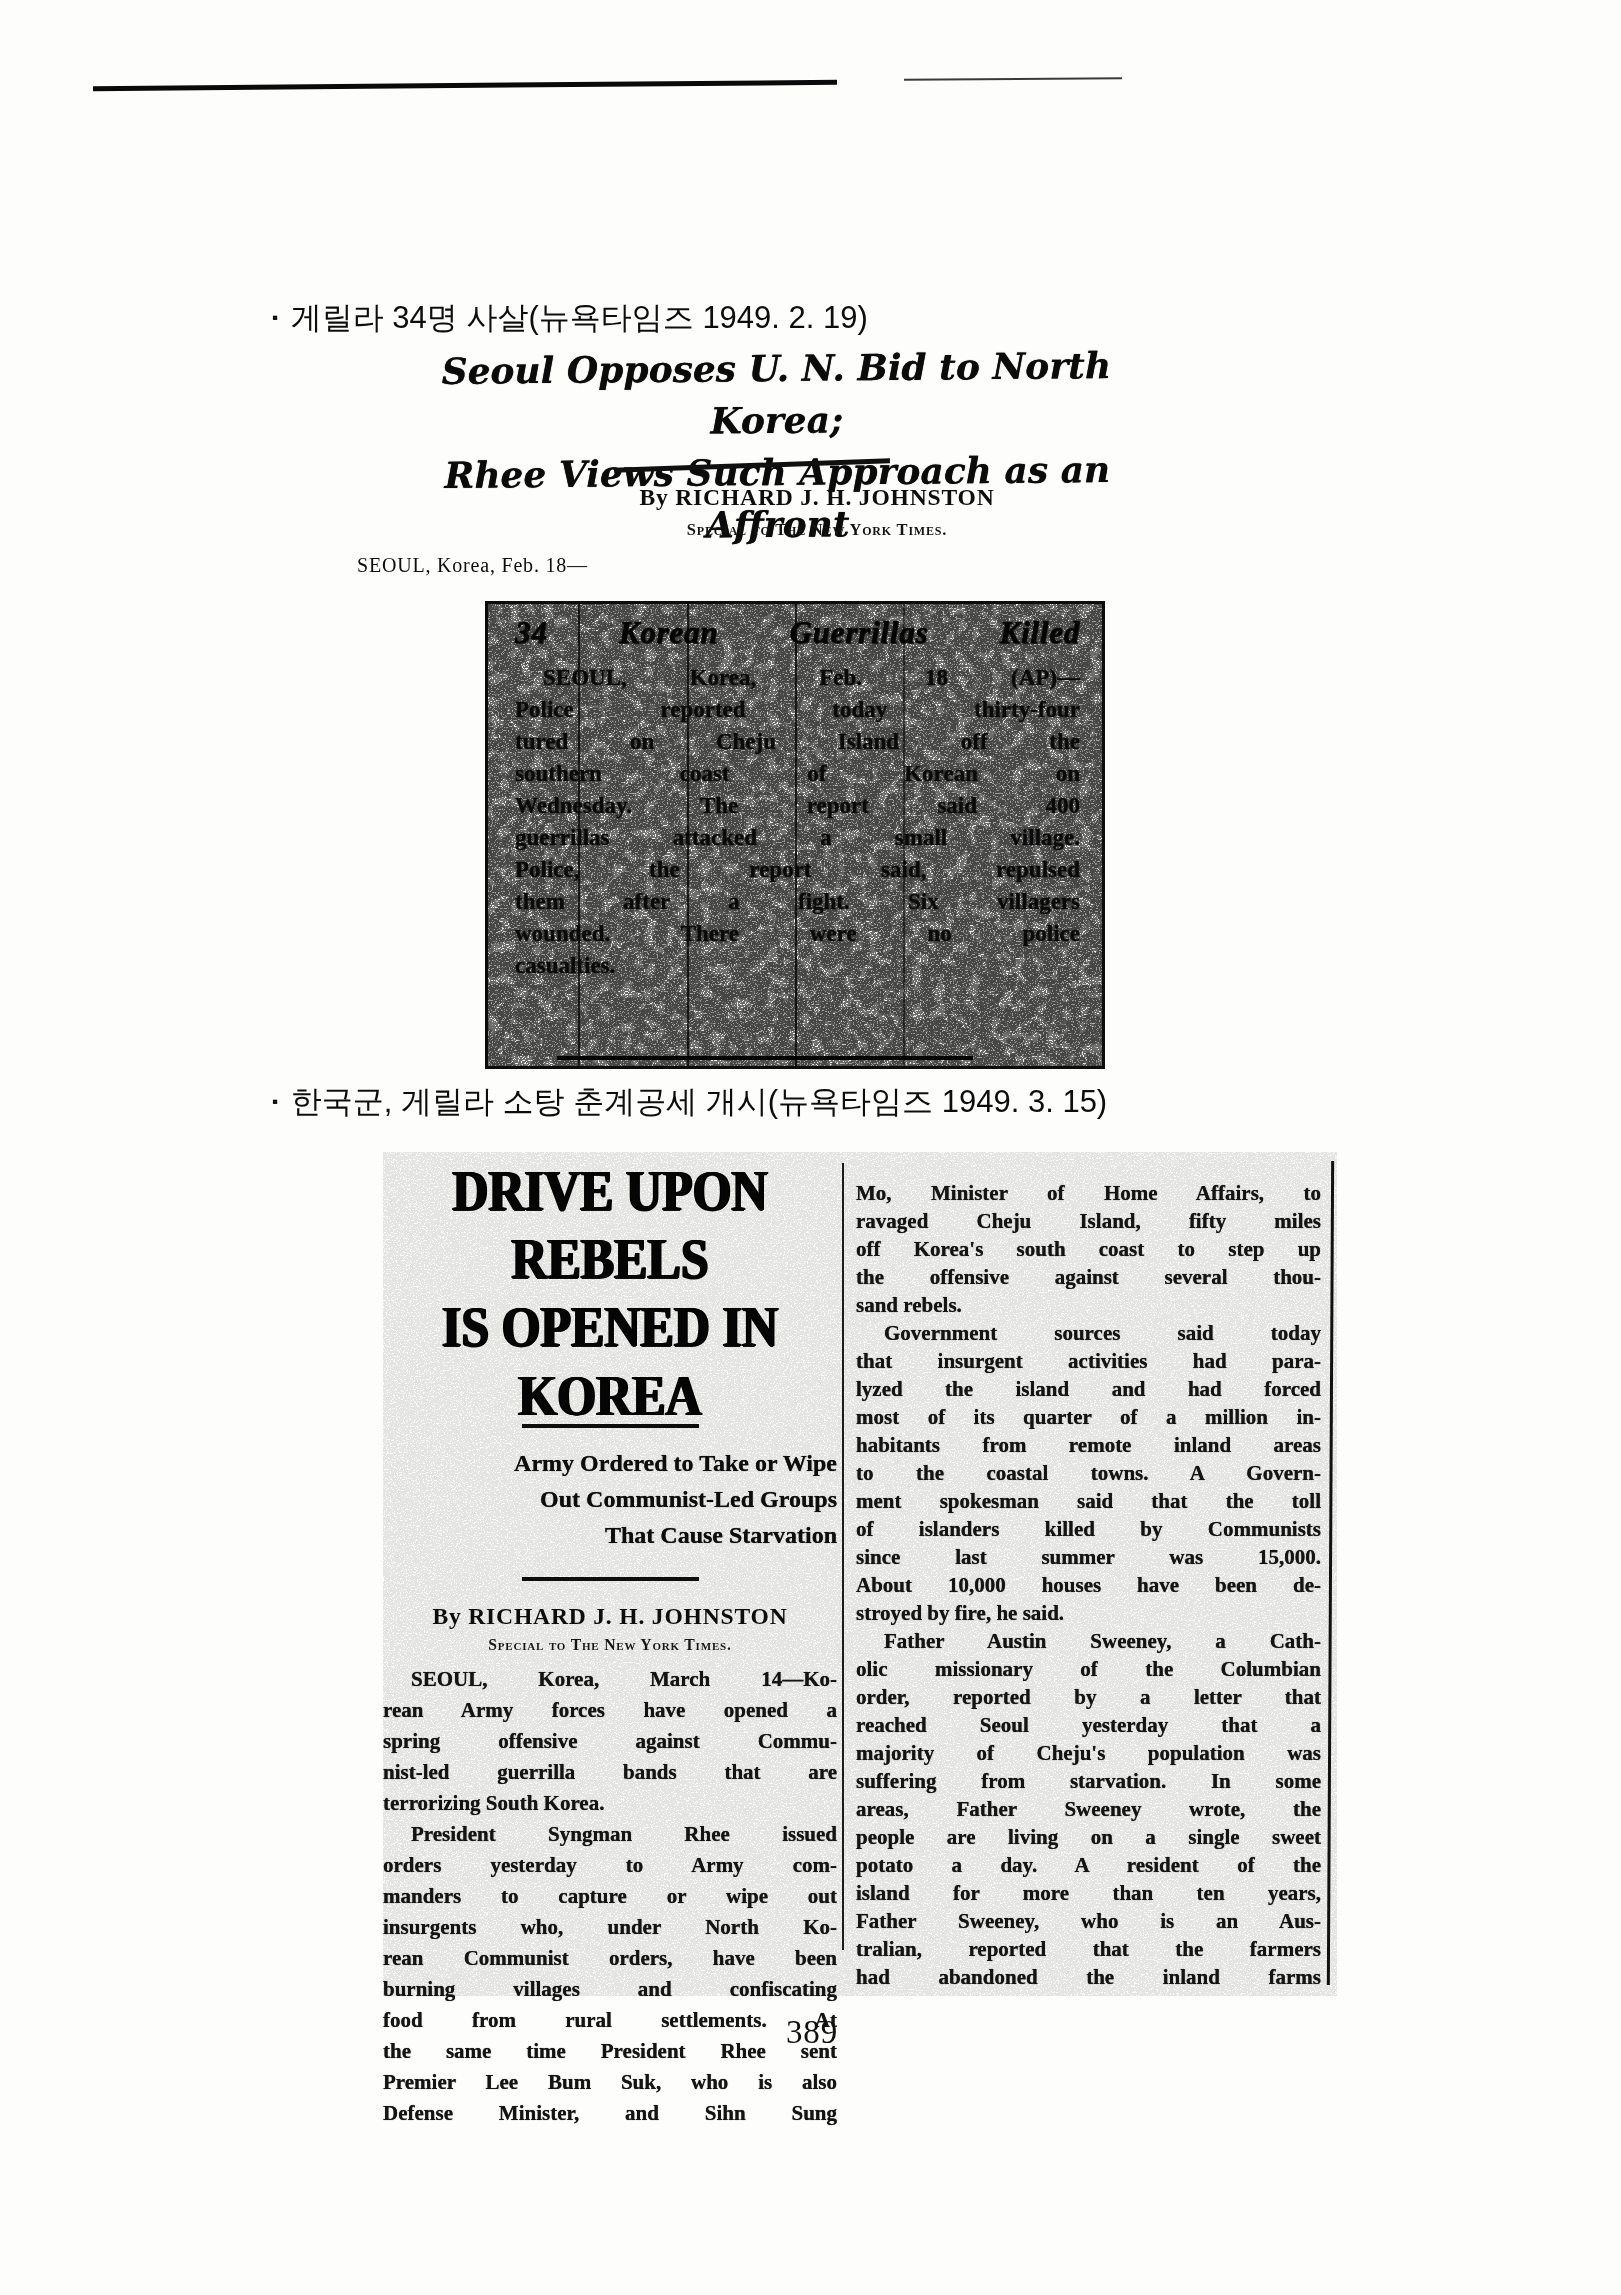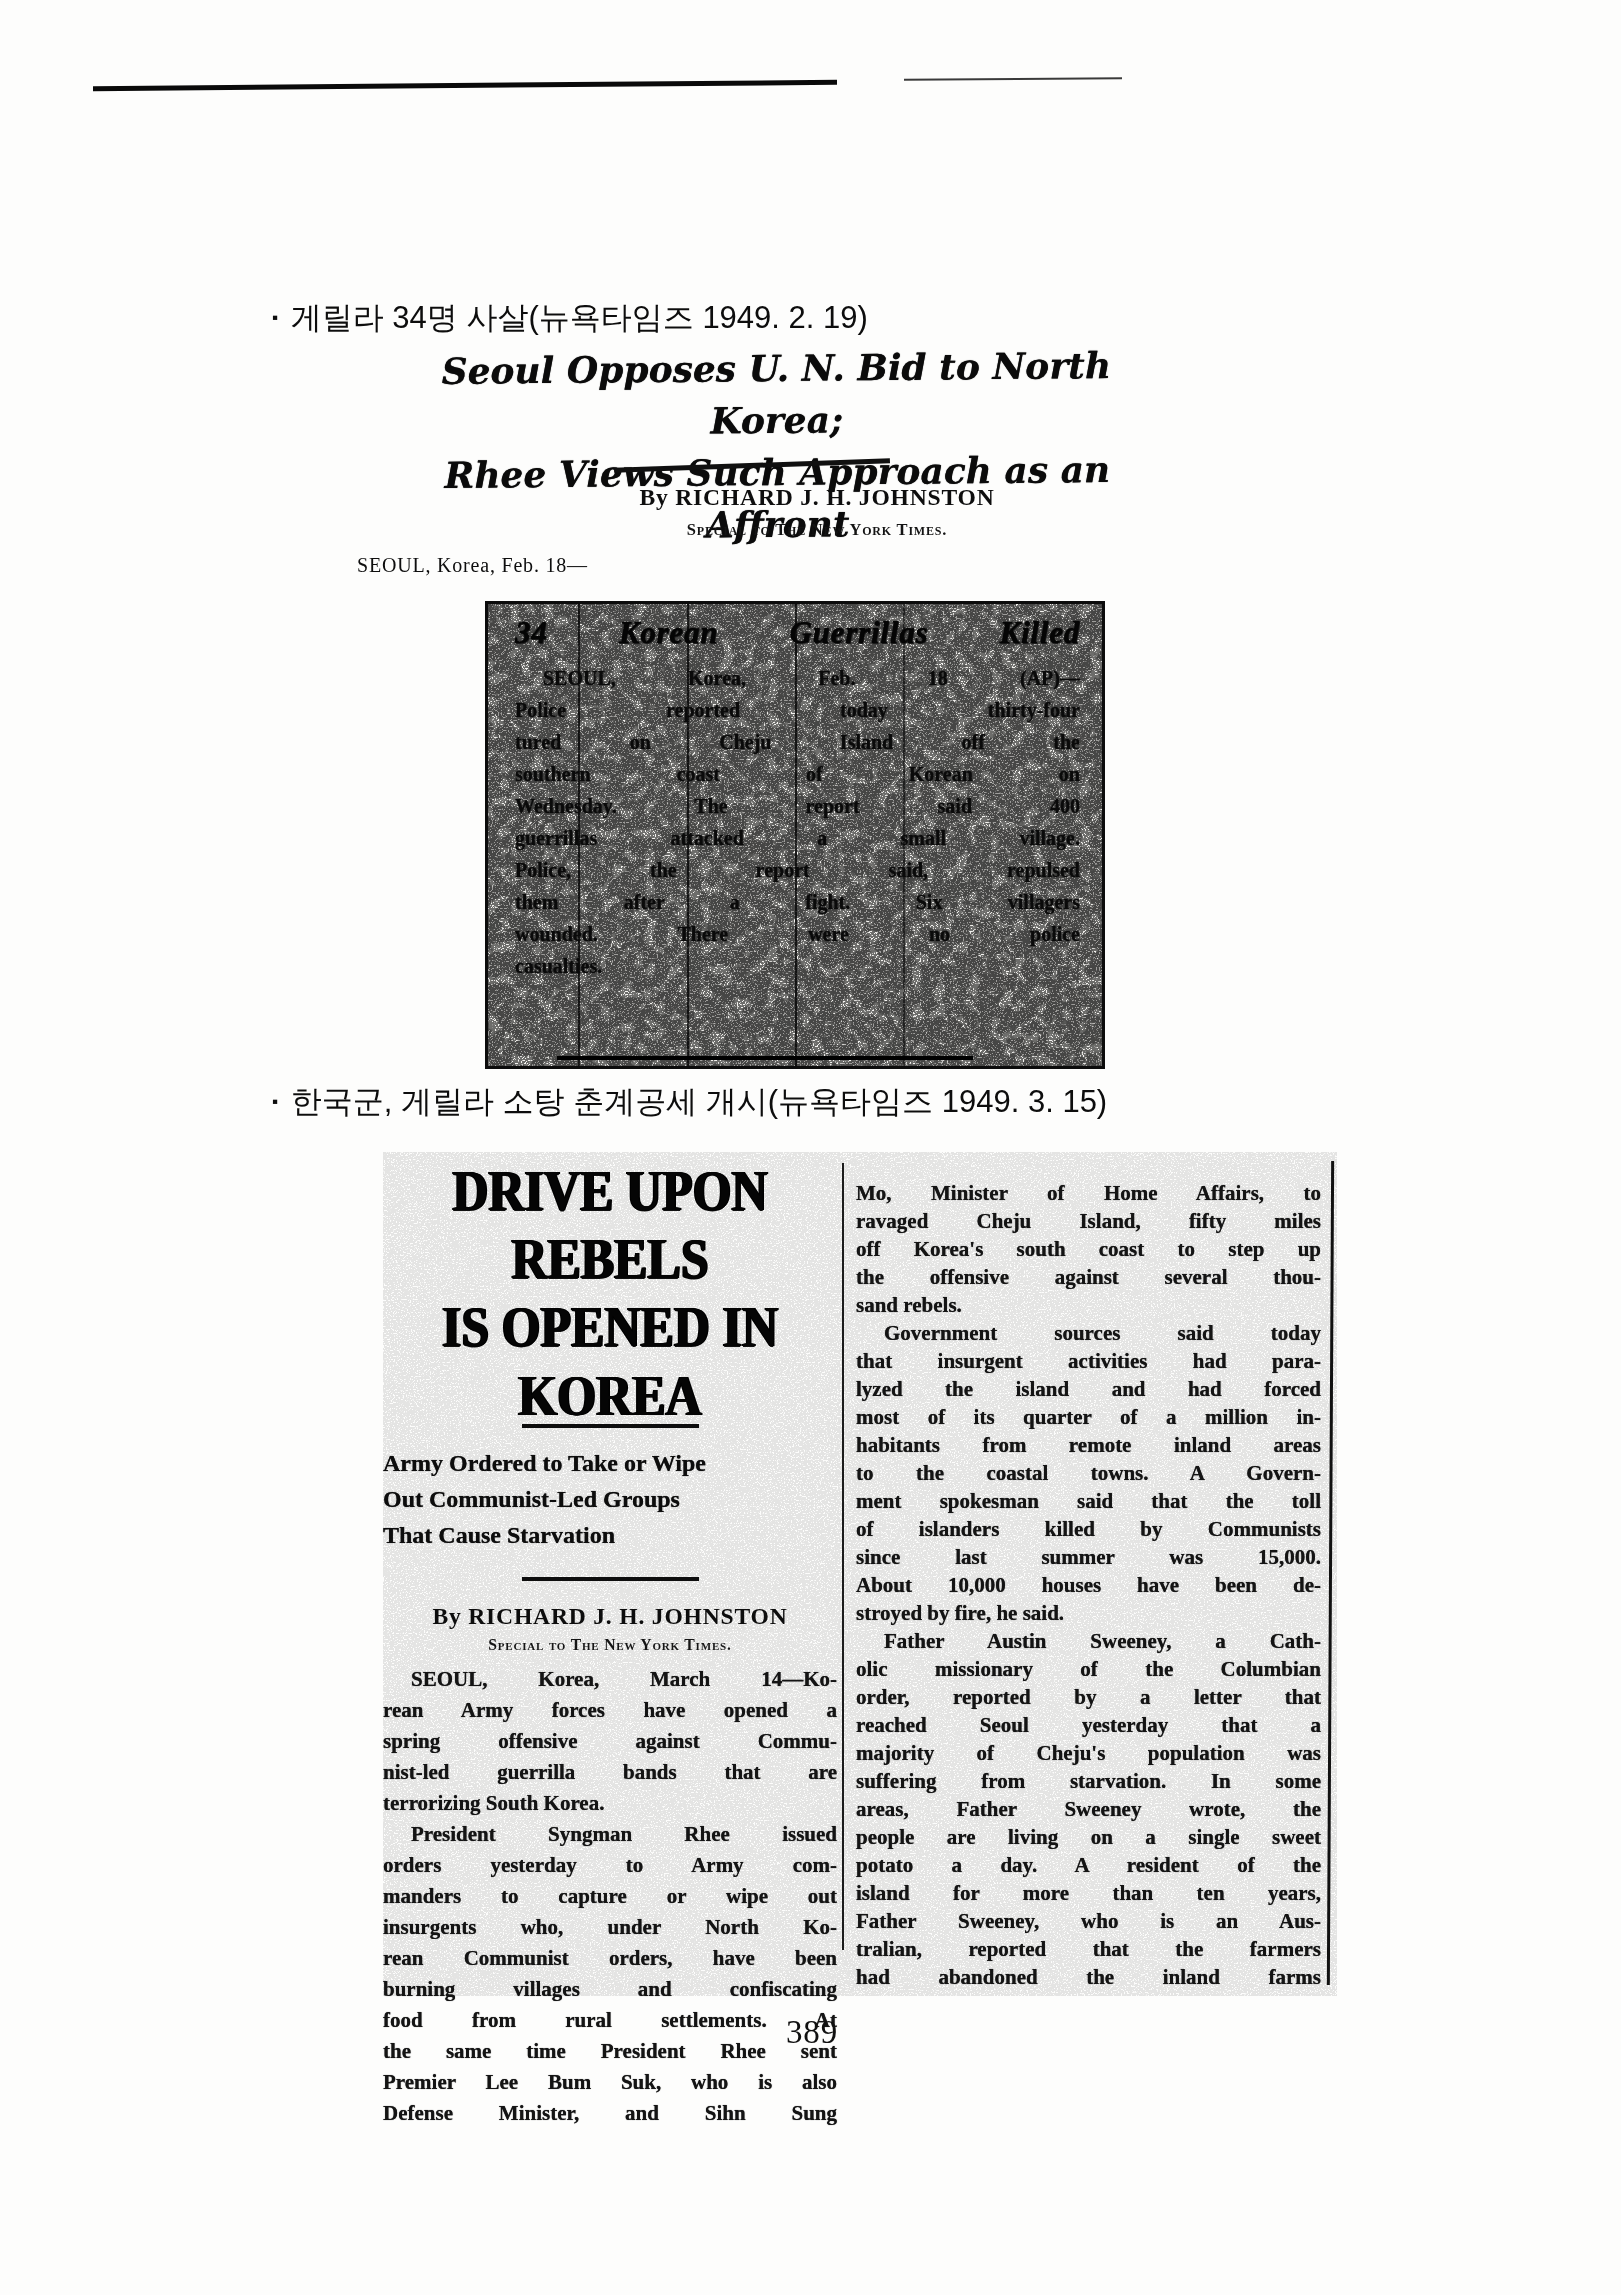--- a/index.html
+++ b/index.html
@@ -38,21 +38,21 @@
   .clip1 { position:absolute; left:485px; top:601px; width:620px; height:468px;
     border:3.9px solid #0c0c0c; box-sizing:border-box; background:#f4f3f0;
     padding:9.4px 22px 0 27px; overflow:hidden; }
   .clip1 .noise { position:absolute; inset:0; width:100%; height:100%; pointer-events:none; }
   .clip1 .vline { position:absolute; top:0; bottom:0; width:2.4px; background:#000; opacity:.75; }
   .clip1 .hline-bottom { position:absolute; left:69px; bottom:6.3px; width:416px; height:3.9px;
     background:#000; }
   .clip1-head { position:relative; font-size:31px; font-weight:bold; line-height:39px;
     color:#050505; text-align:justify; text-align-last:justify;
     text-shadow:0 0 1.6px #000, 0.8px 0.8px 0 #222; letter-spacing:0.8px;font-style:italic; }
-  .clip1-body { position:relative; margin-top:9.4px; font-size:20px; line-height:32px;
+  .clip1-body { position:relative; margin-top:9.4px; font-size:23px; line-height:32px;
     font-weight:bold; color:#0a0a0a; text-shadow:0 0 1.6px #111; }
   
   .bl { text-align:justify; text-align-last:justify; }
   .bl.end { text-align-last:left; }
   .bl.indent { text-indent:28px; }
   
   .clip2 { position:absolute; left:383px; top:1152px; width:954px; height:844px; }
   .clip2 .noise2 { position:absolute; inset:0; width:100%; height:100%;
     pointer-events:none; opacity:.55; }
   .col-left { position:absolute; left:0; top:4.7px; width:454px; }
@@ -60,21 +60,21 @@
     background:#1c1c1c; }
   .col-right { position:absolute; left:473px; top:27px; width:465px; }
   .col-rborder { position:absolute; left:946px; top:9.4px; width:3.1px; height:824px;
     background:#111; transform:rotate(0.3deg); }
   .a2-head { font-family:"Liberation Serif", serif; font-weight:bold; font-size:50px;
     line-height:61px; text-align:center; letter-spacing:0px; color:#050505;
     transform:scaleY(1.12); transform-origin:top center;
     text-shadow:1.2px 0 #000, -1.2px 0 #000, 0 0.8px #111; }
   .a2-rule { width:177px; height:3.9px; background:#0e0e0e; margin:23.6px auto 0 auto; }
   .a2-sub { margin-top:17.3px; font-size:24px; font-weight:bold; line-height:36px;
-    text-align:left; color:#0d0d0d; text-shadow:0 0 0.8px #222; }
+    text-align:right; color:#0d0d0d; text-shadow:0 0 0.8px #222; }
   .a2-byline { margin-top:22px; font-size:23.6px; font-weight:bold; text-align:center;
     letter-spacing:0.8px; color:#0d0d0d; }
   .a2-credit { margin-top:6.3px; font-size:15.7px; font-weight:bold; text-align:center;
     font-variant:small-caps; letter-spacing:0.8px; color:#161616; }
   .body-left { margin-top:9.4px; font-size:21px; line-height:31px; font-weight:bold;
     color:#141414; text-shadow:0 0 0.8px #222; }
   .body-right { font-size:21px; line-height:28px; font-weight:bold; color:#141414;
     text-shadow:0 0 0.8px #222; }
   
   .pagenum { position:absolute; left:1px; top:2014px; width:1622px; text-align:center;

